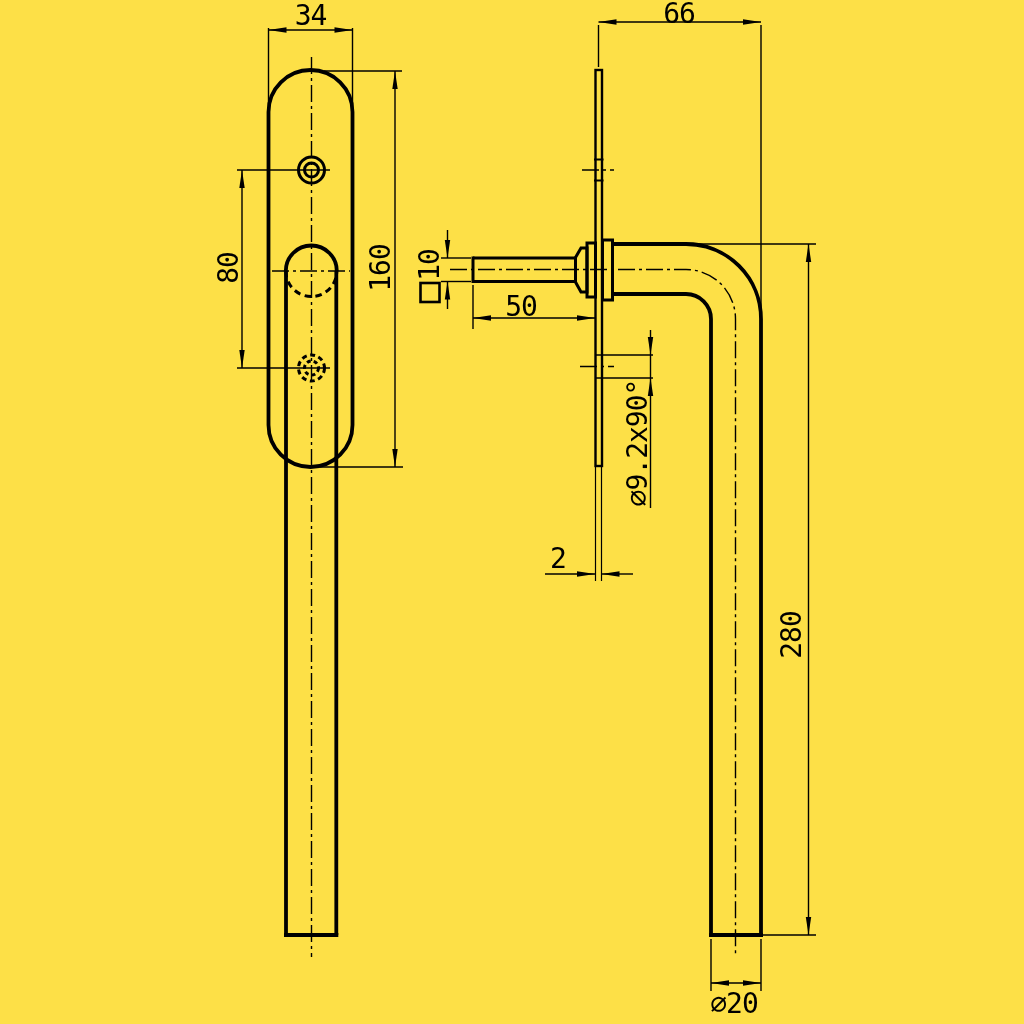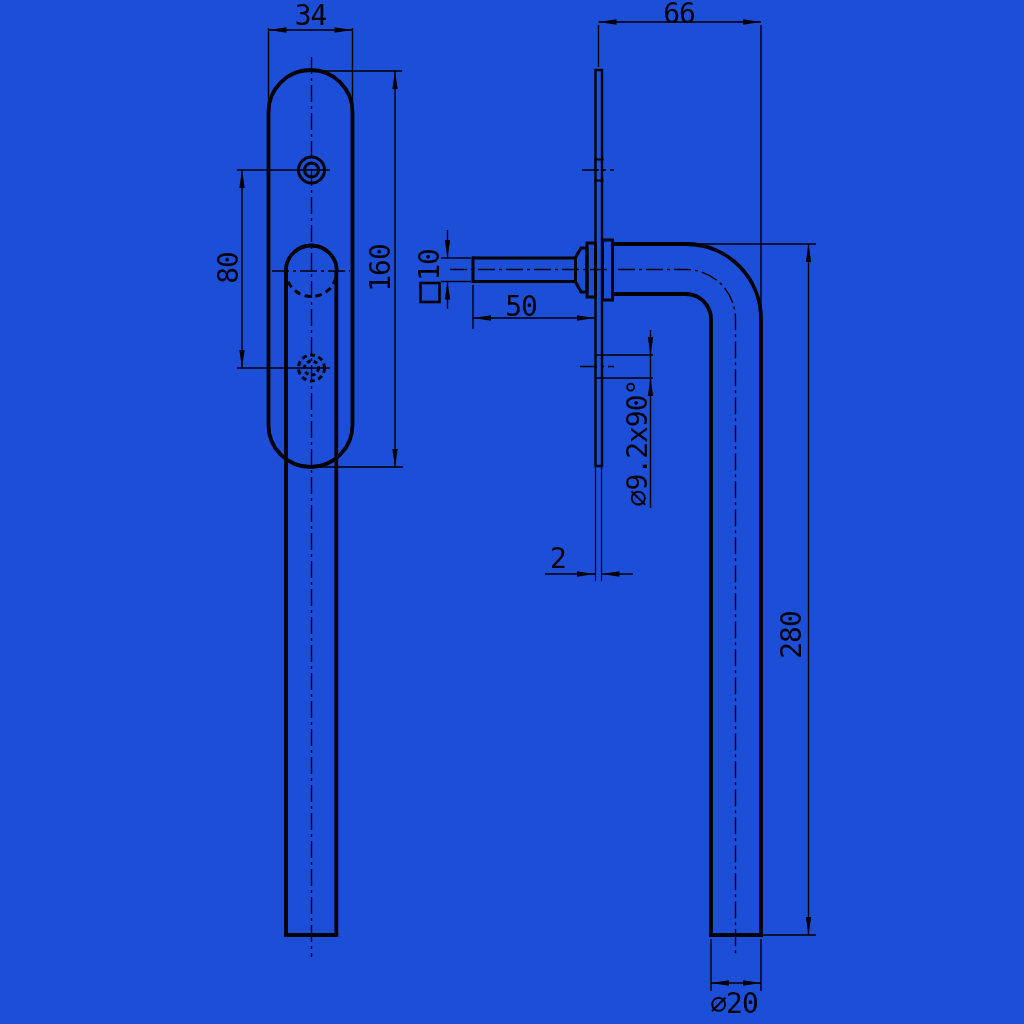--- a/index.html
+++ b/index.html
@@ -1,16 +1,16 @@
 <!DOCTYPE html>
 <html><head>
 <meta charset="utf-8">
 <style>
   html,body{margin:0;padding:0;background:#ffffff;}
-  .page{width:1024px;height:1024px;background:#1d4ed8;position:relative;overflow:hidden;}
+  .page{width:1024px;height:1024px;background:#fde047;position:relative;overflow:hidden;}
   svg{display:block;}
   svg text{
     font-family:"DejaVu Sans Mono","DejaVu Sans",monospace;
     font-size:28px;
     fill:#000000;
     letter-spacing:-1px;
   }
   .thick{stroke:#000;stroke-width:3.8;fill:none;stroke-linecap:butt;}
   .med{stroke:#000;stroke-width:3;fill:none;}
   .thin{stroke:#000;stroke-width:1.4;fill:none;}

